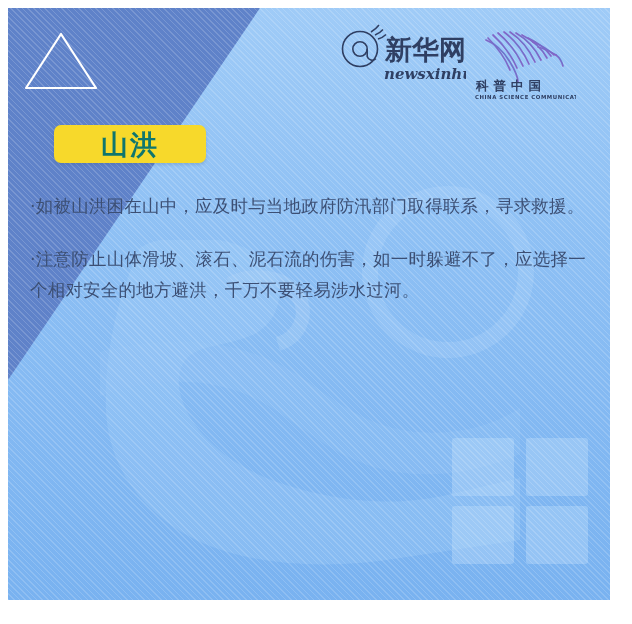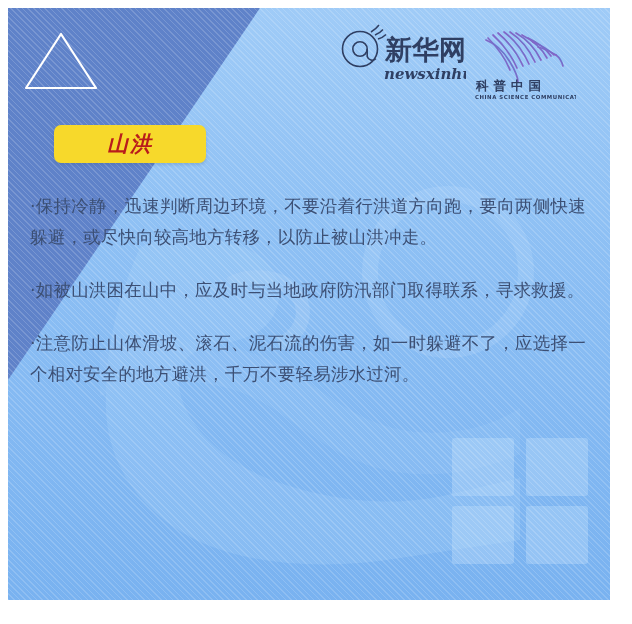--- a/index.html
+++ b/index.html
@@ -110,26 +110,25 @@
     height: 38px;
     background: #f7d92b;
     border-radius: 7px;
     box-shadow: 0 2px 3px rgba(40,70,120,.18);
     display: flex;
     align-items: center;
     justify-content: center;
   }
   .badge-text {
     font-family: "DejaVu Sans", "Liberation Sans", sans-serif;
-    font-size: 21px;
+    font-size: 27px;
     font-weight: bold;
     letter-spacing: 2px;
-    color: #b91c1c;
+    color: #0f766e;
     line-height: 1;
-    font-style: italic;
   }
 
   
   .body-copy {
     position: absolute;
     left: 22px;
     top: 183px;
     width: 556px;
   }
   .para {
@@ -233,19 +232,18 @@
         </svg>
       </div>
 
     </div>
 
     <div class="badge">
       <span class="badge-text">山洪</span>
     </div>
 
     <div class="body-copy">
-      <p class="para">·保持冷静，迅速判断周边环境，不要沿着行洪道方向跑，要向两侧快速躲避，或尽快向较高地方转移，以防止被山洪冲走。</p>
       <p class="para">·如被山洪困在山中，应及时与当地政府防汛部门取得联系，寻求救援。</p>
       <p class="para">·注意防止山体滑坡、滚石、泥石流的伤害，如一时躲避不了，应选择一个相对安全的地方避洪，千万不要轻易涉水过河。</p>
     </div>
 
   </div>
 </div>
 
 </body></html>

